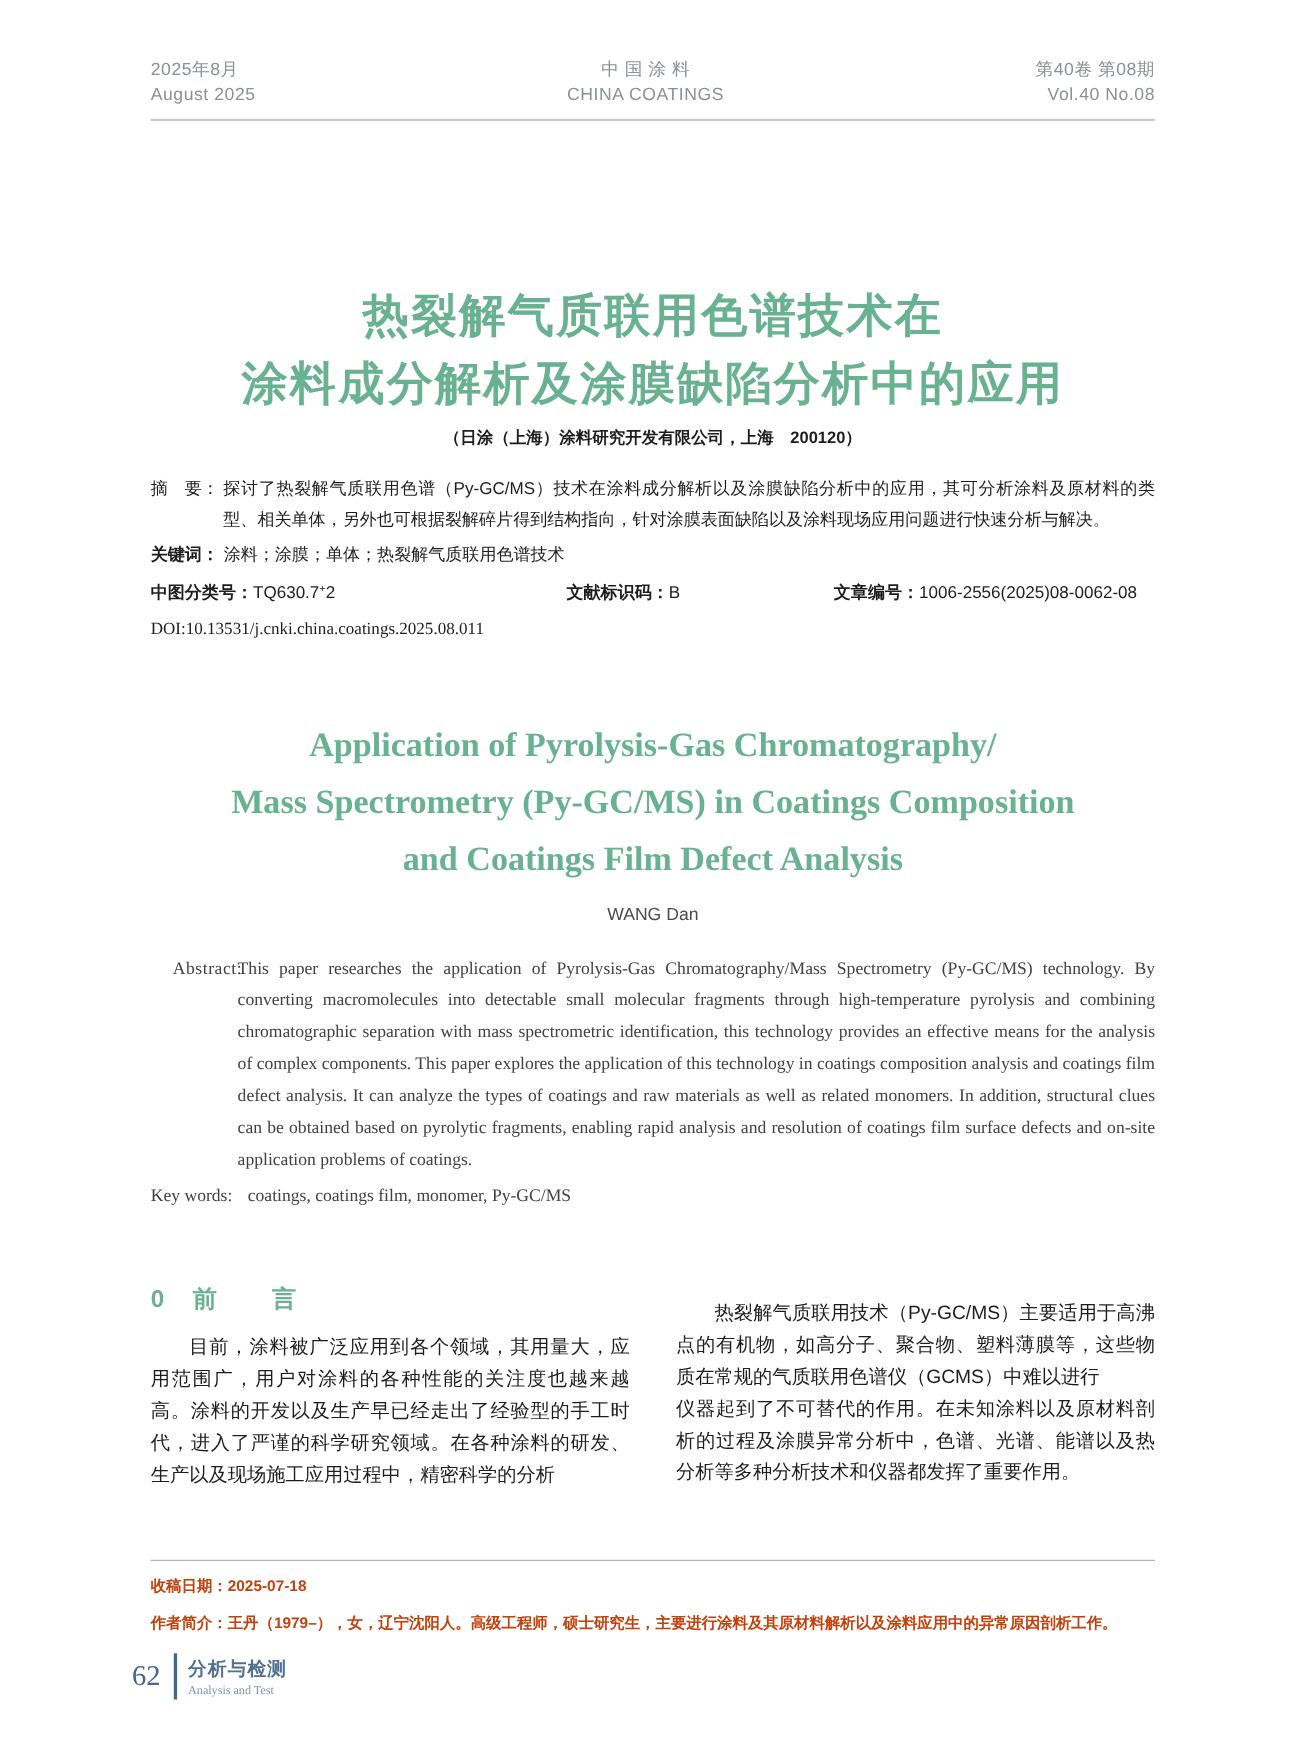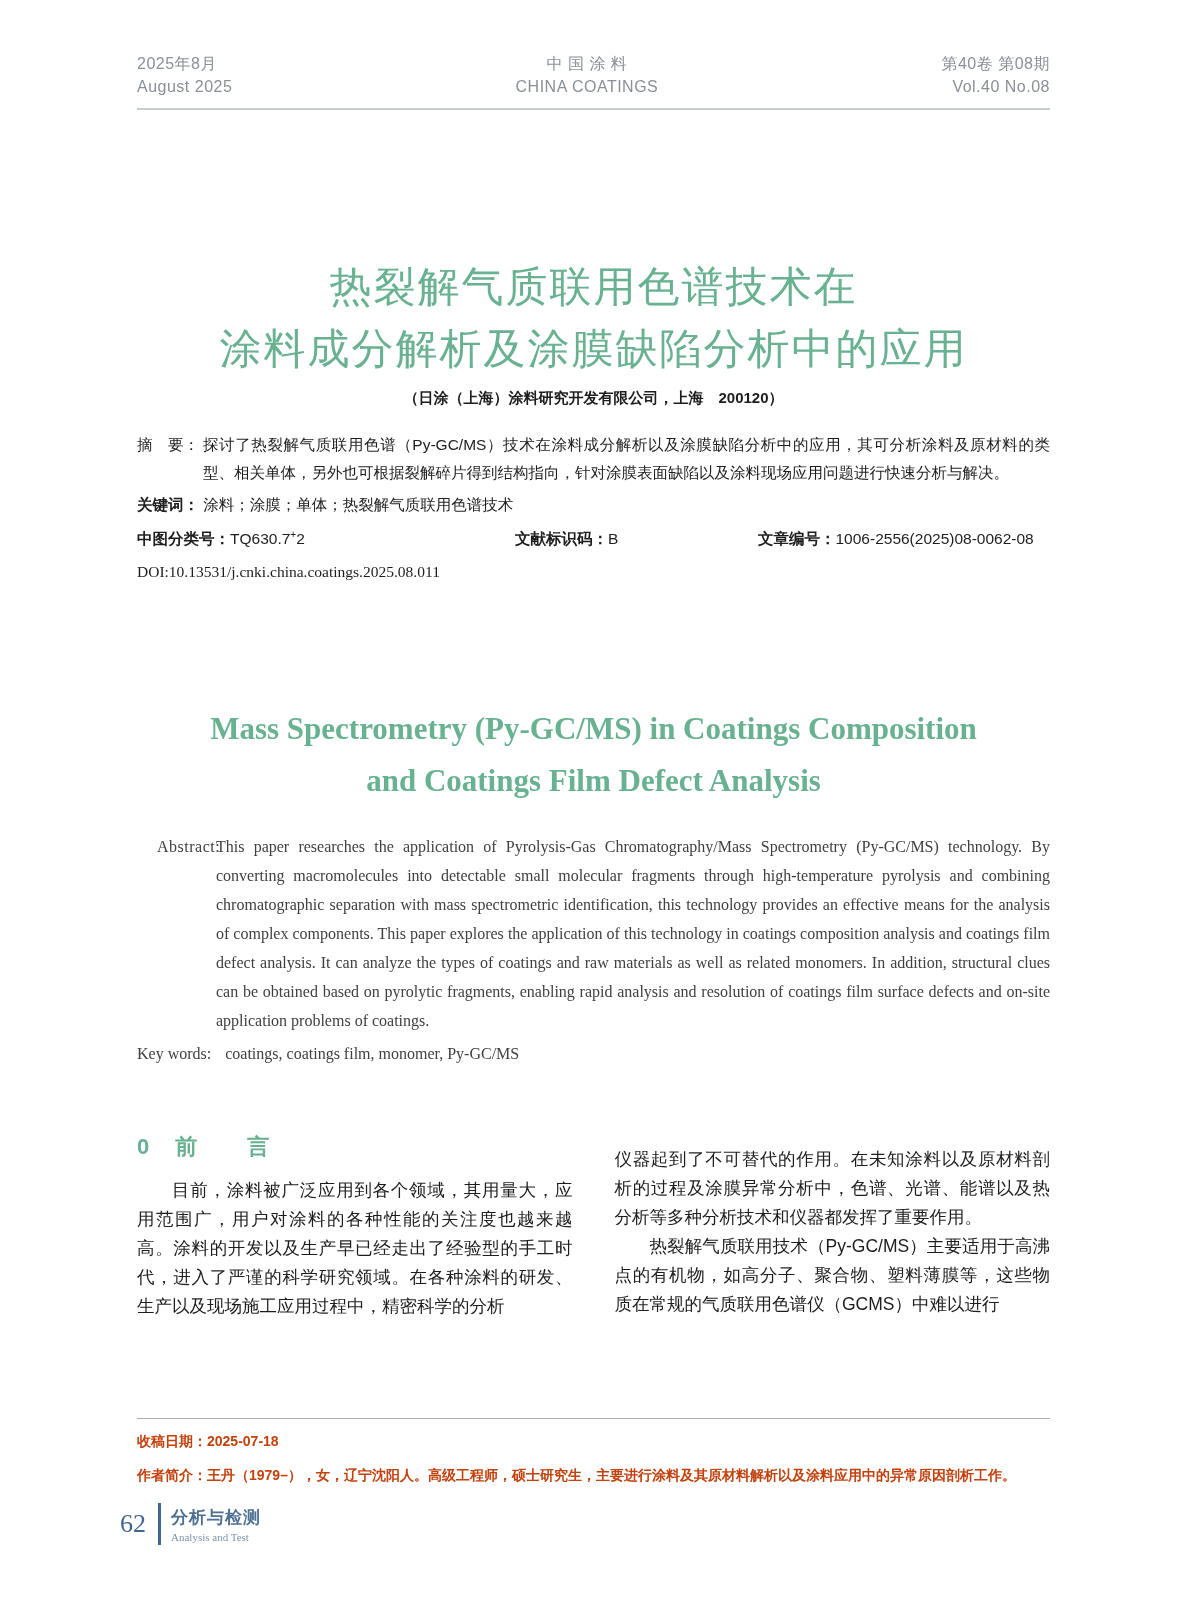--- a/index.html
+++ b/index.html
@@ -8,21 +8,21 @@
   .page { position:relative; width:1187px; height:1600px; padding:52px 137px 0 137px; overflow:hidden; background:#fff; }
 
   
   .jheader { display:flex; justify-content:space-between; align-items:flex-start; color:#8a9096; }
   .jheader .cell { line-height:23px; font-size:16px; letter-spacing:0.5px; }
   .jheader .cell.center { text-align:center; }
   .jheader .cell.right { text-align:right; }
   .header-rule { border:none; border-top:2px solid #c6cbce; margin-top:10px; }
 
   
-  .title-cn { margin-top:146px; text-align:center; color:#68b191; font-size:42px; line-height:62px; font-weight:normal; letter-spacing:2px; }
+  .title-cn { margin-top:146px; text-align:center; color:#68b191; font-size:42px; line-height:62px; font-weight:bold; letter-spacing:2px; }
   .author-cn { margin-top:22px; text-align:center; font-size:19px; font-weight:bold; letter-spacing:2px; color:#1d1d1d; }
   .affil-cn { margin-top:9px; text-align:center; font-size:15px; font-weight:bold; color:#1d1d1d; }
 
   
   .abstract-cn { margin-top:23px; position:relative; padding-left:66px; font-size:15.5px; line-height:28px; text-align:justify; color:#1d1d1d; }
   .abstract-cn .lab { position:absolute; left:0; top:0; font-weight:normal; }
   .keywords-cn { margin-top:5px; font-size:15.5px; line-height:26px; color:#1d1d1d; }
   .keywords-cn .lab { font-weight:bold; }
 
   .clc-row { margin-top:11px; display:flex; font-size:15.5px; color:#1d1d1d; }
@@ -113,45 +113,46 @@
       <span class="lab">文献标识码：</span><span>B</span>
     </span>
     <span class="seg s3">
       <span class="lab">文章编号：</span><span>1006-2556(2025)08-0062-08</span>
     </span>
   </div>
 
   <div class="doi">DOI:10.13531/j.cnki.china.coatings.2025.08.011</div>
 
   <h2 class="title-en">
-    <br>
+    <span>Application of Pyrolysis-Gas Chromatography/</span><br>
     <span>Mass Spectrometry (Py-GC/MS) in Coatings Composition</span><br>
     <span>and Coatings Film Defect Analysis</span>
   </h2>
 
+  <div class="author-en">WANG Dan</div>
 
   <div class="abstract-en">
     <span class="lab">Abstract:</span>
     <span>This paper researches the application of Pyrolysis-Gas Chromatography/Mass Spectrometry (Py-GC/MS) technology. By converting macromolecules into detectable small molecular fragments through high-temperature pyrolysis and combining chromatographic separation with mass spectrometric identification, this technology provides an effective means for the analysis of complex components. This paper explores the application of this technology in coatings composition analysis and coatings film defect analysis. It can analyze the types of coatings and raw materials as well as related monomers. In addition, structural clues can be obtained based on pyrolytic fragments, enabling rapid analysis and resolution of coatings film surface defects and on-site application problems of coatings.</span>
   </div>
 
   <div class="keywords-en">
     <span class="lab">Key words:</span><span>coatings, coatings film, monomer, Py-GC/MS</span>
   </div>
 
   <div class="section-body">
     <div class="col left">
       <div class="sec-head">
         <span class="num">0</span><span class="t">前　言</span>
       </div>
       <p class="body-p indent">目前，涂料被广泛应用到各个领域，其用量大，应用范围广，用户对涂料的各种性能的关注度也越来越高。涂料的开发以及生产早已经走出了经验型的手工时代，进入了严谨的科学研究领域。在各种涂料的研发、生产以及现场施工应用过程中，精密科学的分析</p>
     </div>
     <div class="col right">
+      <p class="body-p indent">热裂解气质联用技术（Py-GC/MS）主要适用于高沸点的有机物，如高分子、聚合物、塑料薄膜等，这些物质在常规的气质联用色谱仪（GCMS）中难以进行</p>
       <p class="body-p">仪器起到了不可替代的作用。在未知涂料以及原材料剖析的过程及涂膜异常分析中，色谱、光谱、能谱以及热分析等多种分析技术和仪器都发挥了重要作用。</p>
-      <p class="body-p indent">热裂解气质联用技术（Py-GC/MS）主要适用于高沸点的有机物，如高分子、聚合物、塑料薄膜等，这些物质在常规的气质联用色谱仪（GCMS）中难以进行</p>
     </div>
   </div>
 
   <div class="footnote">
     <hr class="footnote-rule">
     <div class="fn-line">
       <span class="lab">收稿日期：</span><span class="val">2025-07-18</span>
     </div>
     <div class="fn-line">
       <span class="lab">作者简介：</span><span class="val">王丹（1979–），女，辽宁沈阳人。高级工程师，硕士研究生，主要进行涂料及其原材料解析以及涂料应用中的异常原因剖析工作。</span>

